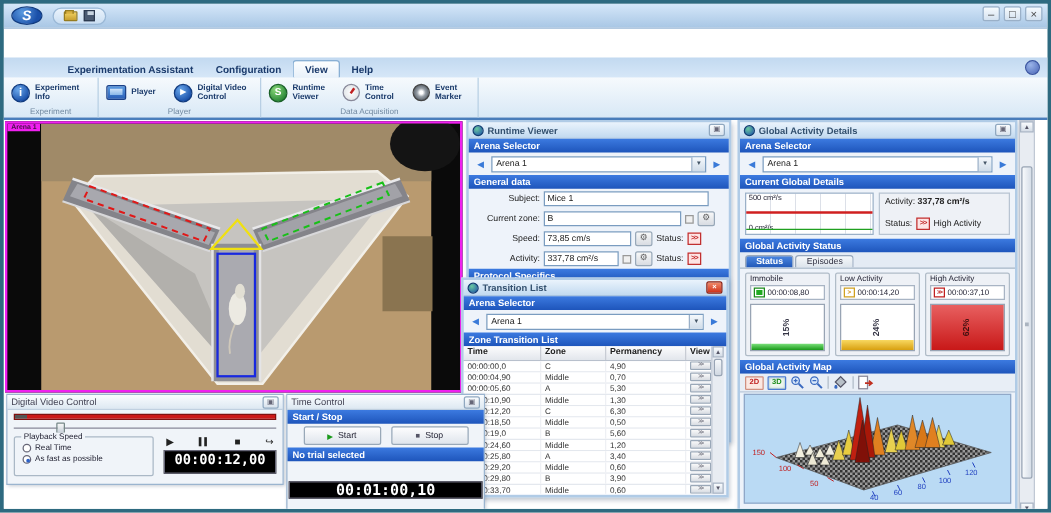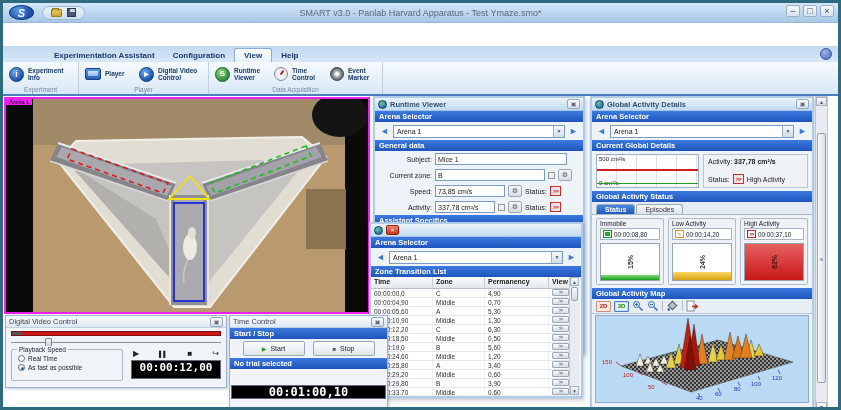--- a/index.html
+++ b/index.html
@@ -184,21 +184,20 @@
 <body>
 
 <div class="window">
 
   <div class="titlebar">
     <div class="logo">S</div>
     <div class="qat">
       <span class="folder-ic"></span>
       <span class="save-ic"></span>
     </div>
-    <div class="title-text">SMART v3.0 - Panlab Harvard Apparatus - Test Ymaze.smo*</div>
     <div class="wctrl">
       <div class="wbtn">–</div>
       <div class="wbtn">□</div>
       <div class="wbtn">×</div>
     </div>
   </div>
 
   <div class="menubar">
     <div class="mtab">Experimentation Assistant</div>
     <div class="mtab">Configuration</div>
@@ -325,26 +324,27 @@
         <span class="badge">&gt;&gt;</span>
       </div>
       <div class="frow">
         <span class="flabel">Activity:</span>
         <span class="finput" style="width:60px">337,78 cm²/s</span>
         <span class="minicheck"></span>
         <span class="gearbtn">⚙</span>
         <span class="statuslab">Status:</span>
         <span class="badge">&gt;&gt;</span>
       </div>
-      <div class="bluehdr">Assistant Specifics</div>
+      <div class="bluehdr">Protocol Specifics</div>
     </div>
 
     <div class="panel" style="left:366px; top:126px; width:214px; height:176px; z-index:5;">
       <div class="ptitle">
         <span class="picon"></span>
+        <span class="cap">Transition List</span>
         <span class="pclose red">×</span>
       </div>
       <div class="bluehdr">Arena Selector</div>
       <div class="arenarow">
         <span class="navarrow">◄</span>
         <div class="combo">
           <span class="val">Arena 1</span>
           <span class="dd">▼</span>
         </div>
         <span class="navarrow">►</span>

